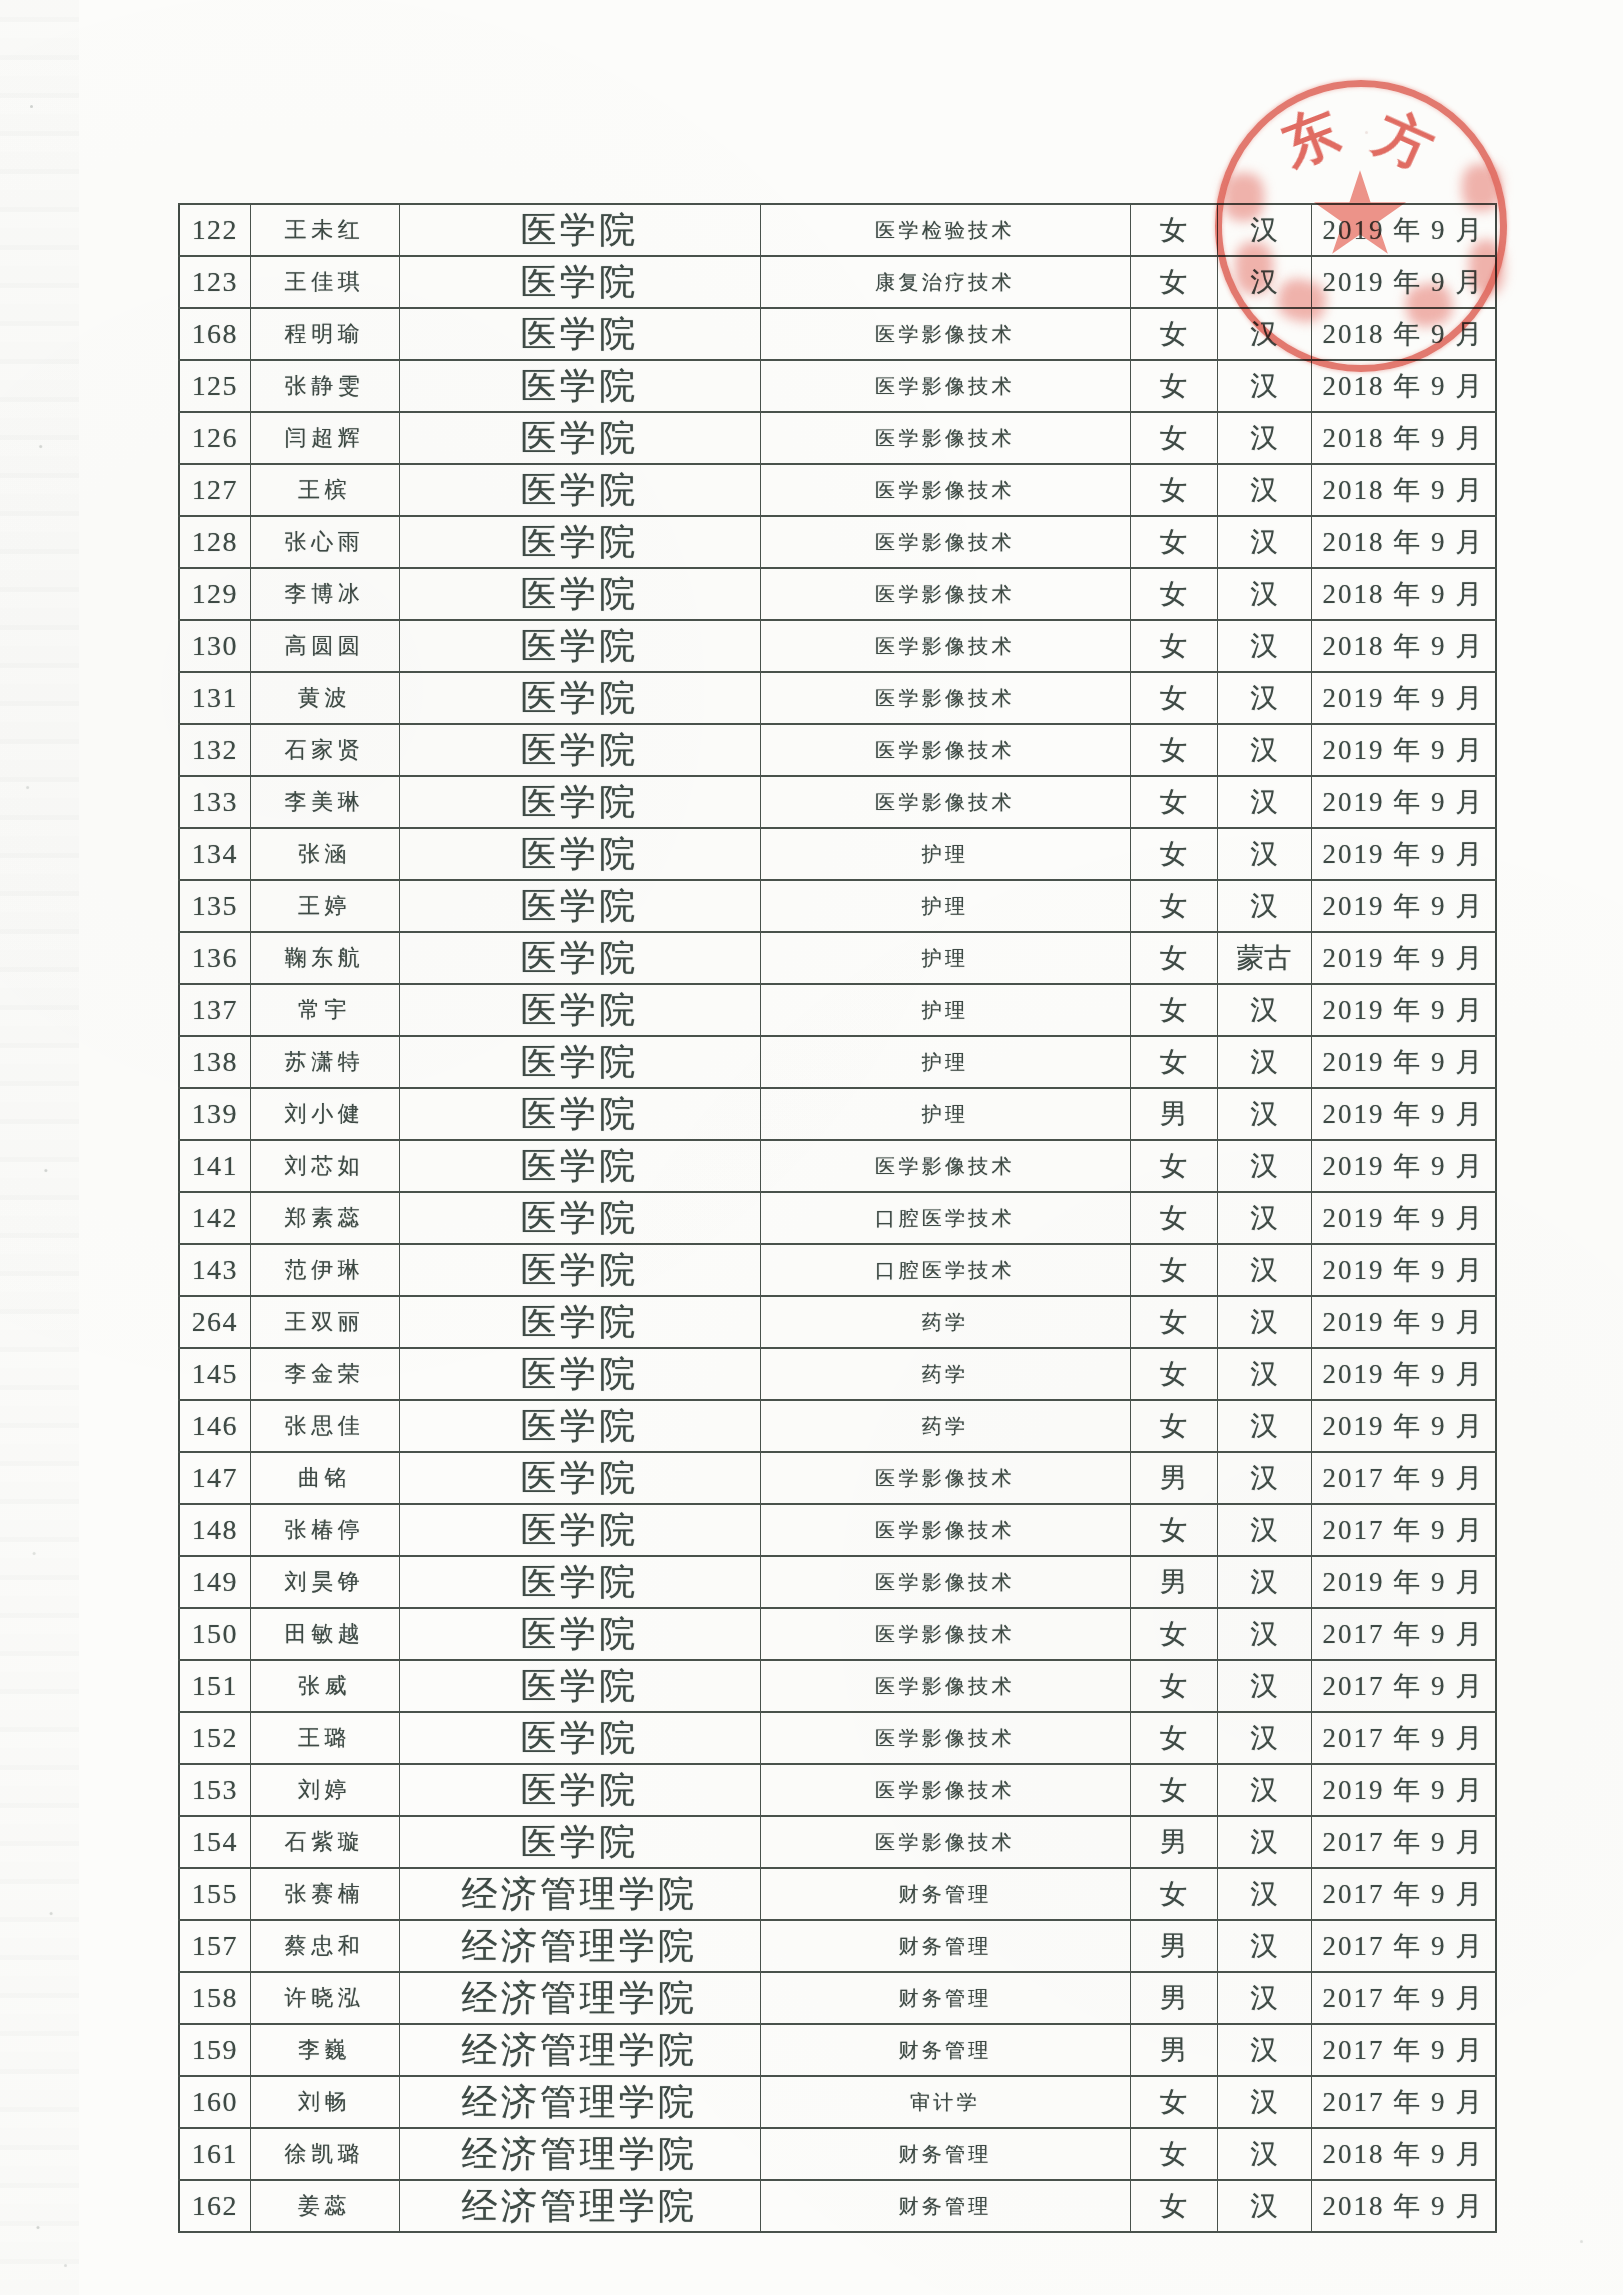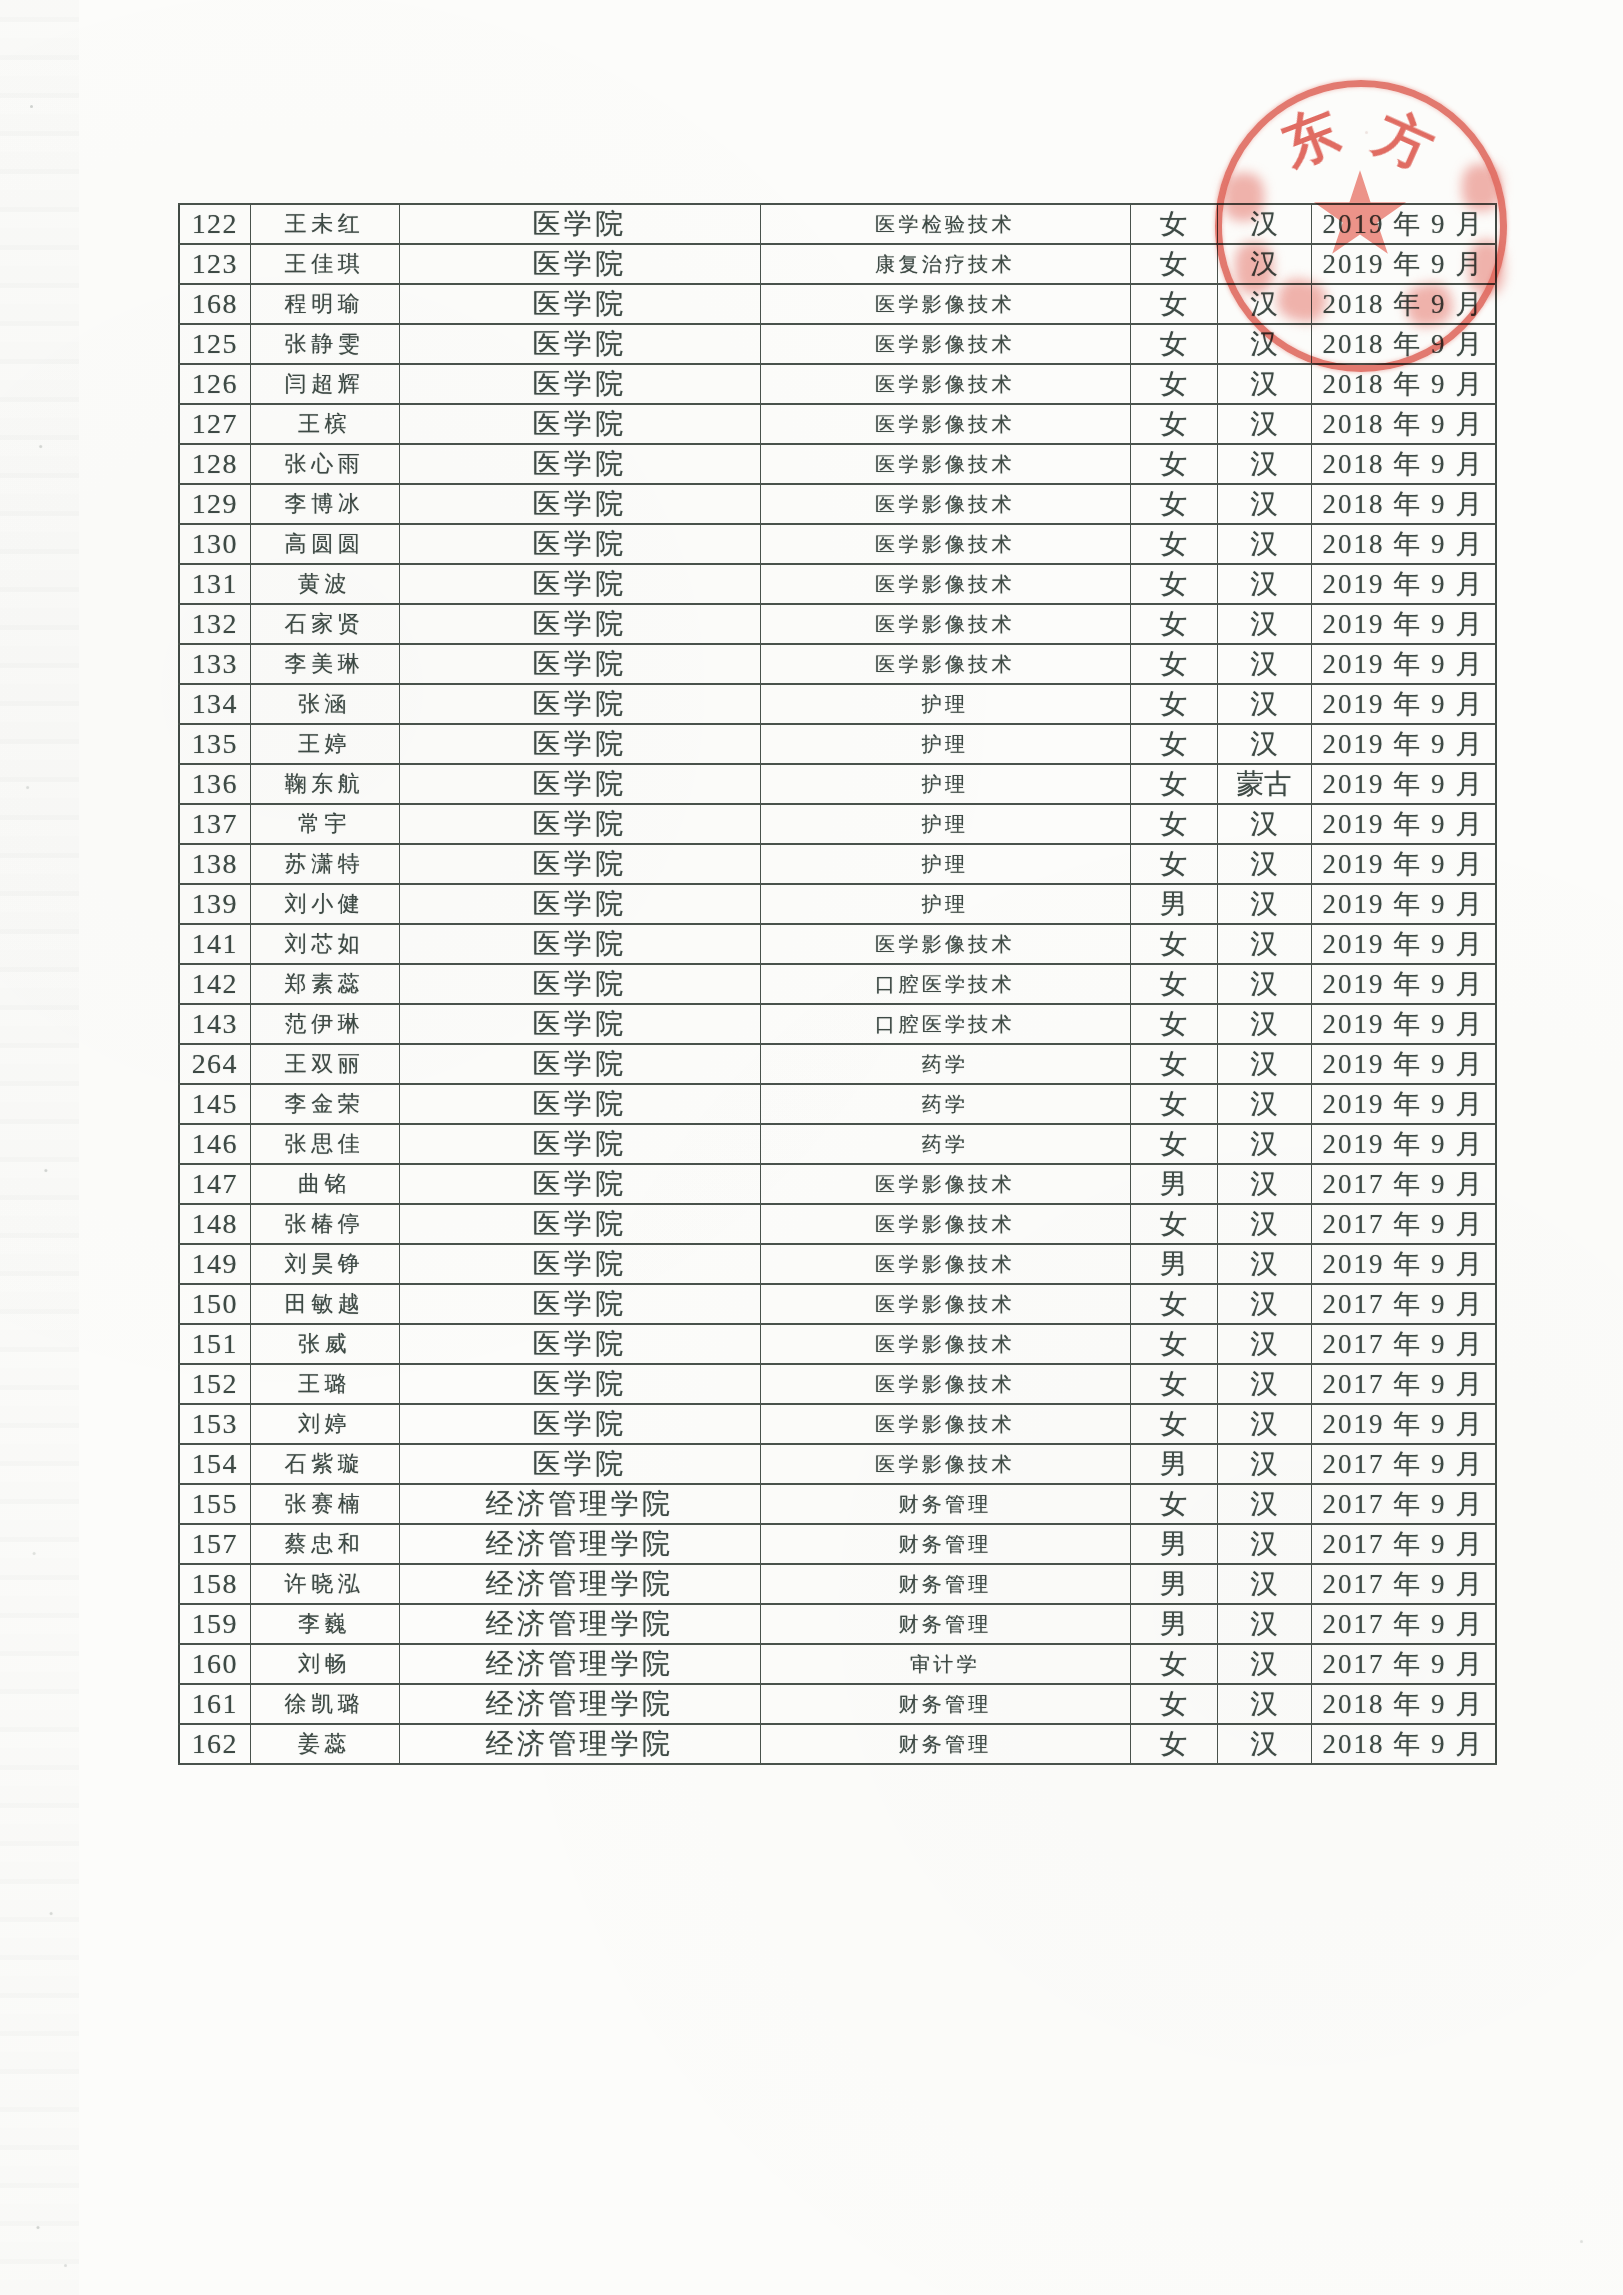--- a/index.html
+++ b/index.html
@@ -41,24 +41,24 @@
     background:transparent;
   }
   .scan-table td{
     border:1.6px solid #49524c;
     border-top-width:2.1px;border-bottom-width:2.1px;
     text-align:center;vertical-align:middle;
     padding:0;overflow:hidden;white-space:nowrap;
     text-shadow:0 0 0.9px rgba(62,74,69,0.55);
   }
   .scan-table{border:2.2px solid #414a45;}
-  .scan-table tr{height:40px;}
+  .scan-table tr{height:52px;}
   td.c-no{font-size:28px;letter-spacing:1.3px;}
   td.c-name{font-size:22px;letter-spacing:4.6px;}
-  td.c-college{font-size:28px;letter-spacing:3.3px;font-family:Liberation Serif, serif;}
+  td.c-college{font-size:36px;letter-spacing:3.3px;font-family:Liberation Serif, serif;}
   td.c-major{font-size:20px;letter-spacing:3.3px;}
   td.c-gender,td.c-ethnicity{font-size:27.5px;}
   td.c-enroll{font-size:27px;letter-spacing:2px;}
 
   
   .stamp{
     position:absolute;left:1215px;top:80px;width:292px;height:292px;
     pointer-events:none;mix-blend-mode:multiply;z-index:5;
   }
   .stamp-ring{

